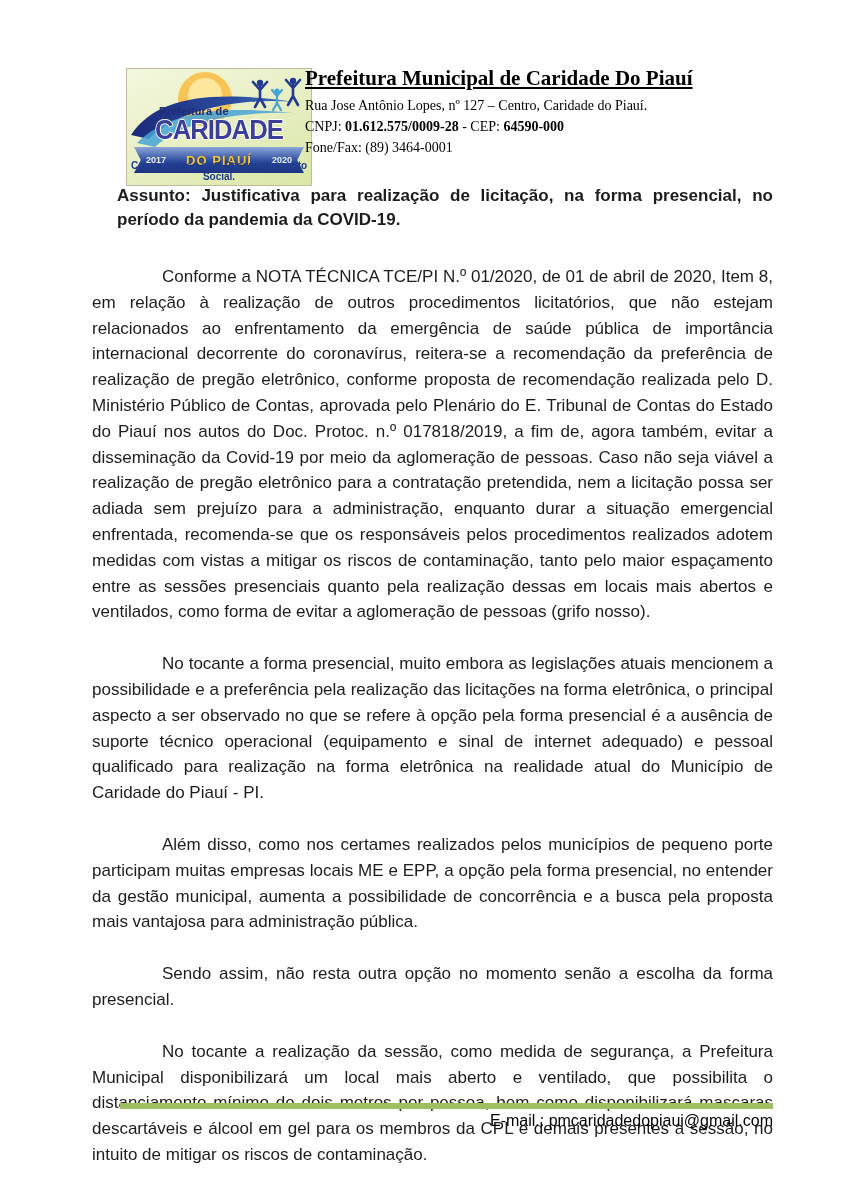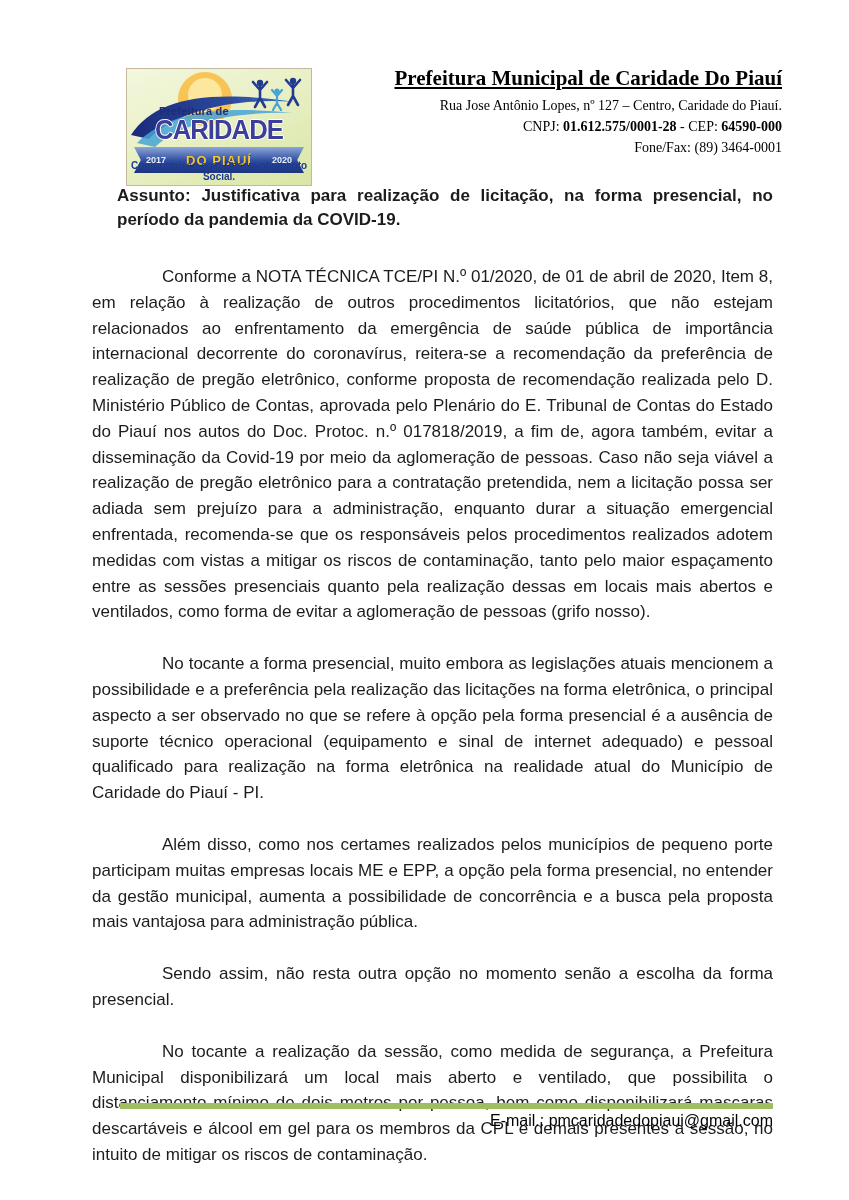--- a/index.html
+++ b/index.html
@@ -35,21 +35,21 @@
   .logo-dopiaui{
     font-size:13px;font-weight:bold;color:#f7c52e;letter-spacing:1px;
     text-shadow:0 1px 1px #16285e;
   }
   .logo-slogan{
     position:absolute;left:0;bottom:3px;width:100%;text-align:center;
     font-size:10px;font-weight:bold;color:#1e3a8c;
   }
   
   .header-text{
-    position:absolute;left:292px;top:66px;width:490px;text-align:right;
+    position:absolute;left:305px;top:66px;width:490px;text-align:left;
     font-family:"Liberation Serif",serif;color:#000000;
   }
   .ht-title{font-size:21px;font-weight:bold;text-decoration:underline;margin-bottom:7px;}
   .ht-line{font-size:14px;margin-bottom:5px;}
   
   .body-text{
     position:absolute;left:92px;top:184px;width:681px;
     font-size:17px;line-height:25.8px;text-align:justify;color:#1c1c1c;
   }
   .subject{font-weight:bold;line-height:24px;margin:0 0 32px 25px;}
@@ -106,21 +106,21 @@
       <span class="logo-year">2017</span>
       <span class="logo-dopiaui">DO PIAUÍ</span>
       <span class="logo-year">2020</span>
     </div>
     <div class="logo-slogan">Compromisso com Desenvolvimento Social.</div>
   </div>
 
   <div class="header-text">
     <div class="ht-title">Prefeitura Municipal de Caridade Do Piauí</div>
     <div class="ht-line">Rua Jose Antônio Lopes, nº 127 – Centro, Caridade do Piauí.</div>
-    <div class="ht-line"><span>CNPJ: </span><span class="b-seg">01.612.575/0001-28</span><span> - CEP: </span><span class="b-seg">64590-000</span></div>
+    <div class="ht-line"><span>CNPJ: </span><span class="b-seg">01.612.575/0009-28</span><span> - CEP: </span><span class="b-seg">64590-000</span></div>
     <div class="ht-line">Fone/Fax: (89) 3464-0001</div>
   </div>
 
   <div class="body-text">
     <p class="subject">Assunto: Justificativa para realização de licitação, na forma presencial, no período da pandemia da COVID-19.</p>
     <p class="para"><span>Conforme a NOTA TÉCNICA TCE/PI N.º 01/2020, de 01 de abril de 2020, Item 8, em relação à realização de outros procedimentos licitatórios, que não estejam relacionados ao enfrentamento da emergência de saúde pública de importância internacional decorrente do coronavírus, reitera-se a recomendação da preferência de realização de pregão eletrônico, conforme proposta de recomendação realizada pelo D. Ministério Público de Contas, aprovada pelo Plenário do E. Tribunal de Contas do Estado do Piauí nos autos do Doc. Protoc. n.º 017818/2019, a fim de, agora também, evitar a disseminação da Covid-19 por meio da aglomeração de pessoas. Caso não seja viável a realização de pregão eletrônico para a contratação pretendida, nem a licitação possa ser adiada sem prejuízo para a administração, enquanto durar a situação emergencial enfrentada, recomenda-se que os responsáveis pelos procedimentos realizados adotem medidas com vistas a mitigar os riscos de contaminação, tanto pelo maior espaçamento entre as sessões presenciais quanto pela realização dessas em locais mais abertos e ventilados, como forma de evitar a aglomeração de pessoas (grifo nosso).</span></p>
     <p class="para"><span>No tocante a forma presencial, muito embora as legislações atuais mencionem a possibilidade e a preferência pela realização das licitações na forma eletrônica, o principal aspecto a ser observado no que se refere à opção pela forma presencial é a ausência de suporte técnico operacional (equipamento e sinal de internet adequado) e pessoal qualificado para realização na forma eletrônica na realidade atual do Município de Caridade do Piauí - PI.</span></p>
     <p class="para"><span>Além disso, como nos certames realizados pelos municípios de pequeno porte participam muitas empresas locais ME e EPP, a opção pela forma presencial, no entender da gestão municipal, aumenta a possibilidade de concorrência e a busca pela proposta mais vantajosa para administração pública.</span></p>
     <p class="para"><span>Sendo assim, não resta outra opção no momento senão a escolha da forma presencial.</span></p>
     <p class="para"><span>No tocante a realização da sessão, como medida de segurança, a Prefeitura Municipal disponibilizará um local mais aberto e ventilado, que possibilita o distanciamento mínimo de dois metros por pessoa, bem como disponibilizará mascaras descartáveis e álcool em gel para os membros da CPL e demais presentes a sessão, no intuito de mitigar os riscos de contaminação.</span></p>

